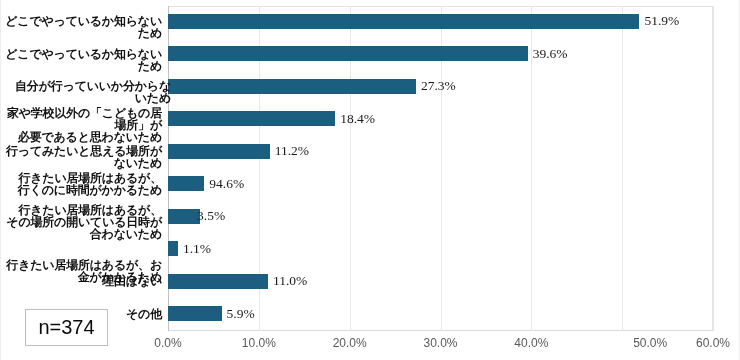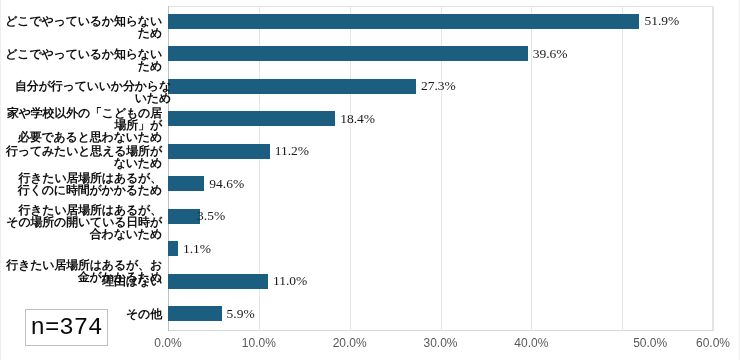--- a/index.html
+++ b/index.html
@@ -93,24 +93,24 @@
     left:24px;
     top:309px;
     width:83px;
     height:37px;
     box-sizing:border-box;
     border:1.5px solid #bfbfbf;
     background:#ffffff;
     display:flex;
     align-items:center;
     justify-content:center;
-    font-size:24px;
+    font-size:20px;
     color:#0a0a0a;
     letter-spacing:0px;
-    font-family:Liberation Mono, monospace;
+    font-family:Liberation Sans, sans-serif;
   }
 </style>
 </head>
 <body>
 
 <div id="chart-root">
 
   <div id="plot-area"></div>
 
   <div id="layer">

